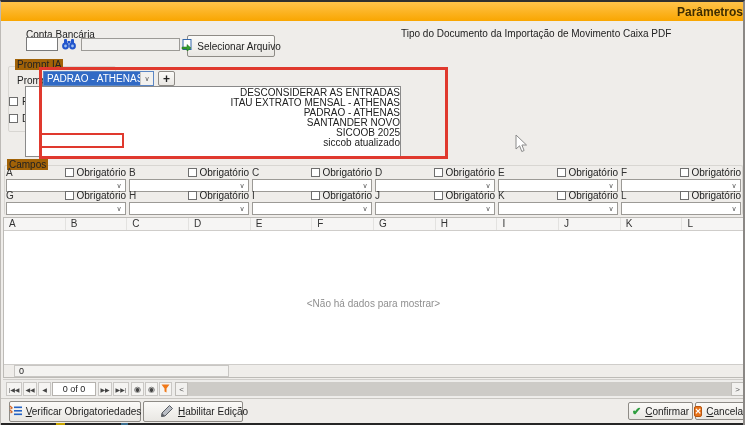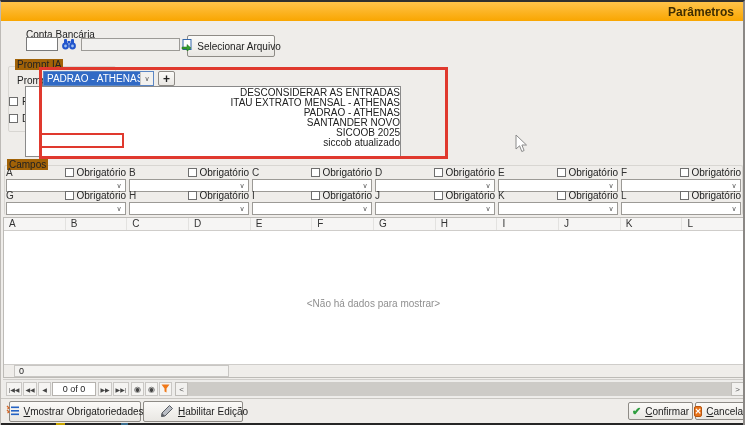--- a/index.html
+++ b/index.html
@@ -1,20 +1,20 @@
 <!DOCTYPE html>
 <html><head>
 <meta charset="utf-8">
 <style>
   html,body{margin:0;padding:0;background:#d8d6d2;}
   *{box-sizing:border-box;font-family:"Liberation Sans",sans-serif;}
   .window{position:relative;width:745px;height:425px;background:#EFEDEA;overflow:hidden;
           border-top:2px solid #2f2f2f;border-right:2px solid #8B8885;border-left:1px solid #BDBAB6;}
   .titlebar{position:absolute;left:0;top:0;width:100%;height:19px;
-            background:linear-gradient(#FFC34A,#F9A600);display:flex;align-items:center;justify-content:flex-end;padding-right:9px;}
+            background:linear-gradient(#FFC34A,#F9A600);display:flex;align-items:center;justify-content:flex-end;}
   .title{font-size:12px;font-weight:bold;color:#3F2D00;}
   .lbl{position:absolute;font-size:10px;color:#222;white-space:nowrap;}
   .input{position:absolute;background:#fff;border:1px solid #7a7a7a;}
   .sunken{position:absolute;background:#F1F0EE;border:1px solid #9c9a96;}
   .btn{position:absolute;display:flex;align-items:center;justify-content:center;gap:4px;
        background:linear-gradient(#FBFAF8,#E9E7E3);border:1px solid #8E8B86;border-radius:2px;
        font-size:10px;color:#222;white-space:nowrap;cursor:default;}
   .btn .u{text-decoration:underline;}
   .groupbox{position:absolute;border:1px solid #D8D6D2;border-radius:2px;}
   .gcaption{position:absolute;font-size:10px;color:#222;background:#a16207;padding:0 2px;white-space:nowrap;}
@@ -82,20 +82,21 @@
   <div class="sunken" style="left:80px;top:36px;width:99px;height:13px;"></div>
   <div class="btn" style="left:186px;top:33px;width:88px;height:22px;">
     <span>
       <svg width="12" height="12" viewBox="0 0 12 12">
         <rect x="2" y="0.5" width="8" height="10" fill="#fff" stroke="#3366AA"></rect>
         <path d="M1 8 L6 8 L6 5.5 L10 9 L6 12.2 L6 10 L1 10 Z" fill="#34A12F" stroke="#1D6B1A" stroke-width="0.5"></path>
       </svg>
     </span>
     <span>Selecionar Arquivo</span>
   </div>
+  <span class="lbl" style="left:400px;top:26px;">Tipo do Documento da Importação de Movimento Caixa PDF</span>
 
   <div class="groupbox" style="left:7px;top:64px;width:108px;height:66px;"></div>
   <span class="gcaption" style="left:14px;top:57px;">Prompt IA</span>
   <span class="lbl" style="left:16px;top:73px;">Prompt</span>
 
   <div class="combo maincombo" style="left:42px;top:69px;width:111px;height:15px;">
     <span class="val">PADRAO - ATHENAS</span>
     <span class="arrow">∨</span>
   </div>
   <div class="btn" style="left:157px;top:69px;width:17px;height:15px;font-size:12px;font-weight:bold;">
@@ -330,21 +331,21 @@
   <div class="btn" style="left:8px;top:399px;width:132px;height:21px;">
     <span>
       <svg width="13" height="13" viewBox="0 0 13 13">
         <path d="M1 2 L3 4 L1.5 5" stroke="#D4682A" stroke-width="1.3" fill="none"></path>
         <path d="M1 6 L3 8 L1.5 9" stroke="#D4682A" stroke-width="1.3" fill="none"></path>
         <rect x="5" y="2.5" width="8" height="1.6" fill="#2563C4"></rect>
         <rect x="5" y="6" width="8" height="1.6" fill="#2563C4"></rect>
         <rect x="5" y="9.5" width="8" height="1.6" fill="#2563C4"></rect>
       </svg>
     </span>
-    <span><span class="u">V</span><span>mostrar Obrigatoriedades</span></span>
+    <span><span class="u">V</span><span>erificar Obrigatoriedades</span></span>
   </div>
   <div class="btn" style="left:142px;top:399px;width:100px;height:21px;padding-left:22px;">
     <span>
       <svg width="14" height="14" viewBox="0 0 14 14">
         <path d="M9.5 1.5 L12.5 4.5 L5 12 L1.5 12.5 L2 9 Z" fill="#B9BDC4" stroke="#4A4E55" stroke-width="0.9"></path>
         <path d="M2 9 L5 12 L1.5 12.5 Z" fill="#5B5F66"></path>
       </svg>
     </span>
     <span><span class="u">H</span><span>abilitar Edição</span></span>
   </div>

